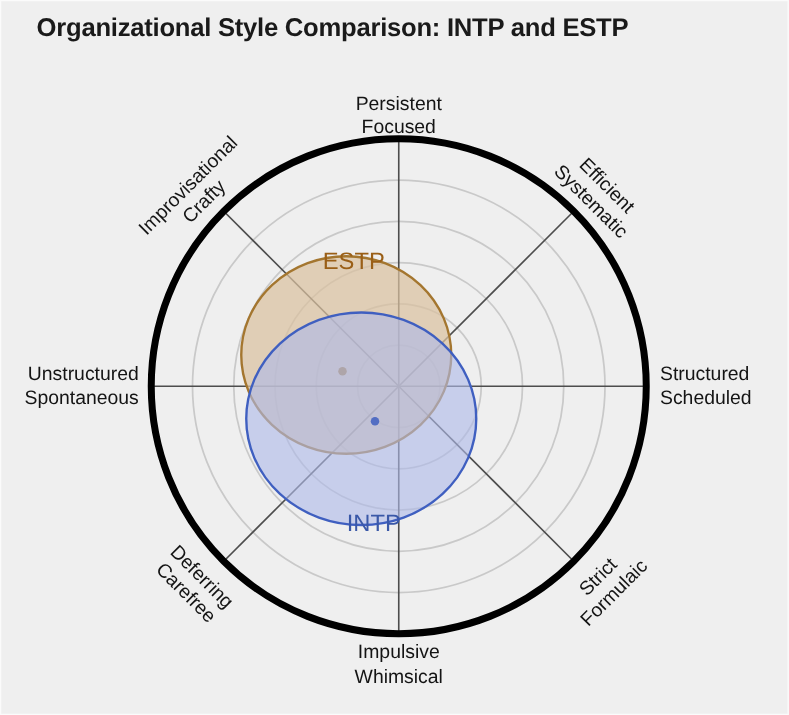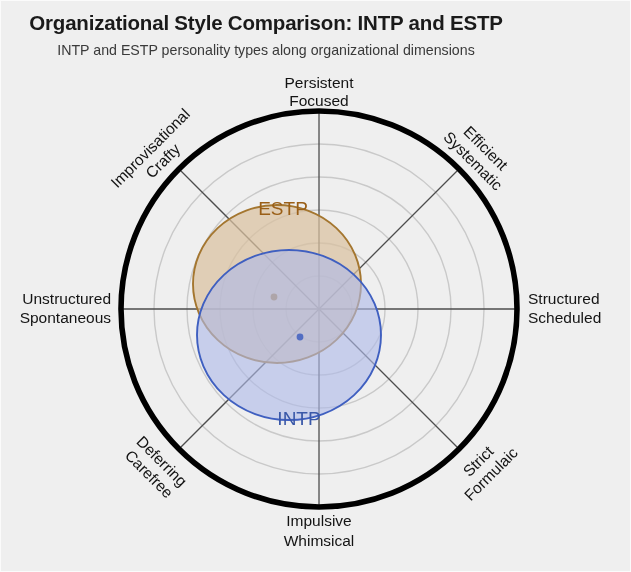--- a/index.html
+++ b/index.html
@@ -58,21 +58,20 @@
     font-size: 19px;
   }
 </style>
 </head>
 <body>
 
 <div id="figure">
 
   <div id="titles">
     <h1 id="chart-title">Organizational Style Comparison: INTP and ESTP</h1>
-    <h2 id="chart-subtitle">INTP and ESTP personality types along organizational dimensions</h2>
   </div>
 
   <svg id="plot-svg" width="631" height="572" viewBox="0 0 631 572">
 
     <g>
       <circle cx="318" cy="308" r="33" fill="none" stroke="#c9c9c9" stroke-width="1.4"></circle>
       <circle cx="318" cy="308" r="66" fill="none" stroke="#c9c9c9" stroke-width="1.4"></circle>
       <circle cx="318" cy="308" r="99" fill="none" stroke="#c9c9c9" stroke-width="1.4"></circle>
       <circle cx="318" cy="308" r="132" fill="none" stroke="#c9c9c9" stroke-width="1.4"></circle>
       <circle cx="318" cy="308" r="165" fill="none" stroke="#c9c9c9" stroke-width="1.4"></circle>

